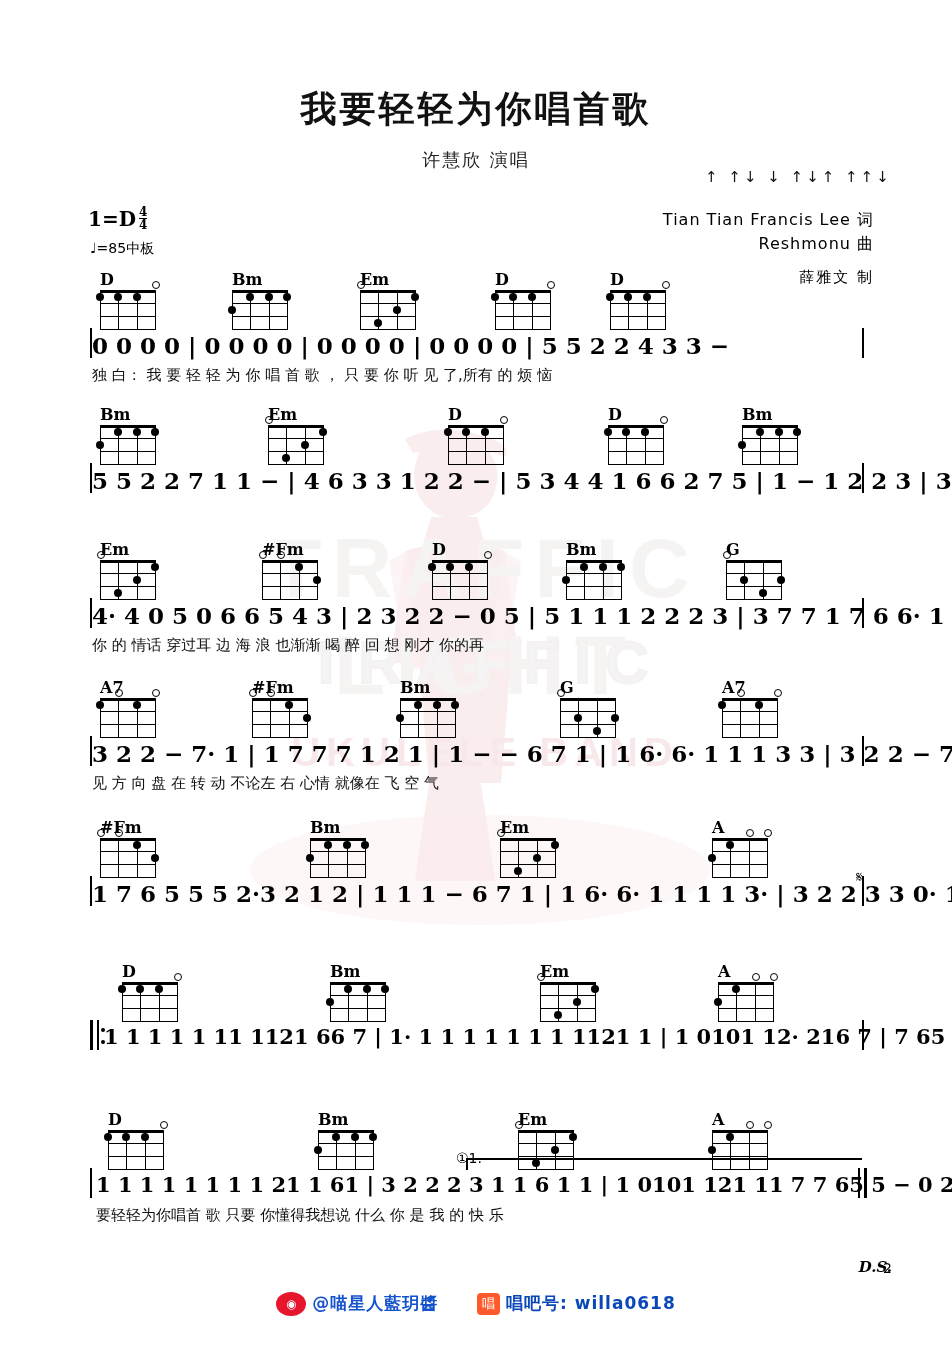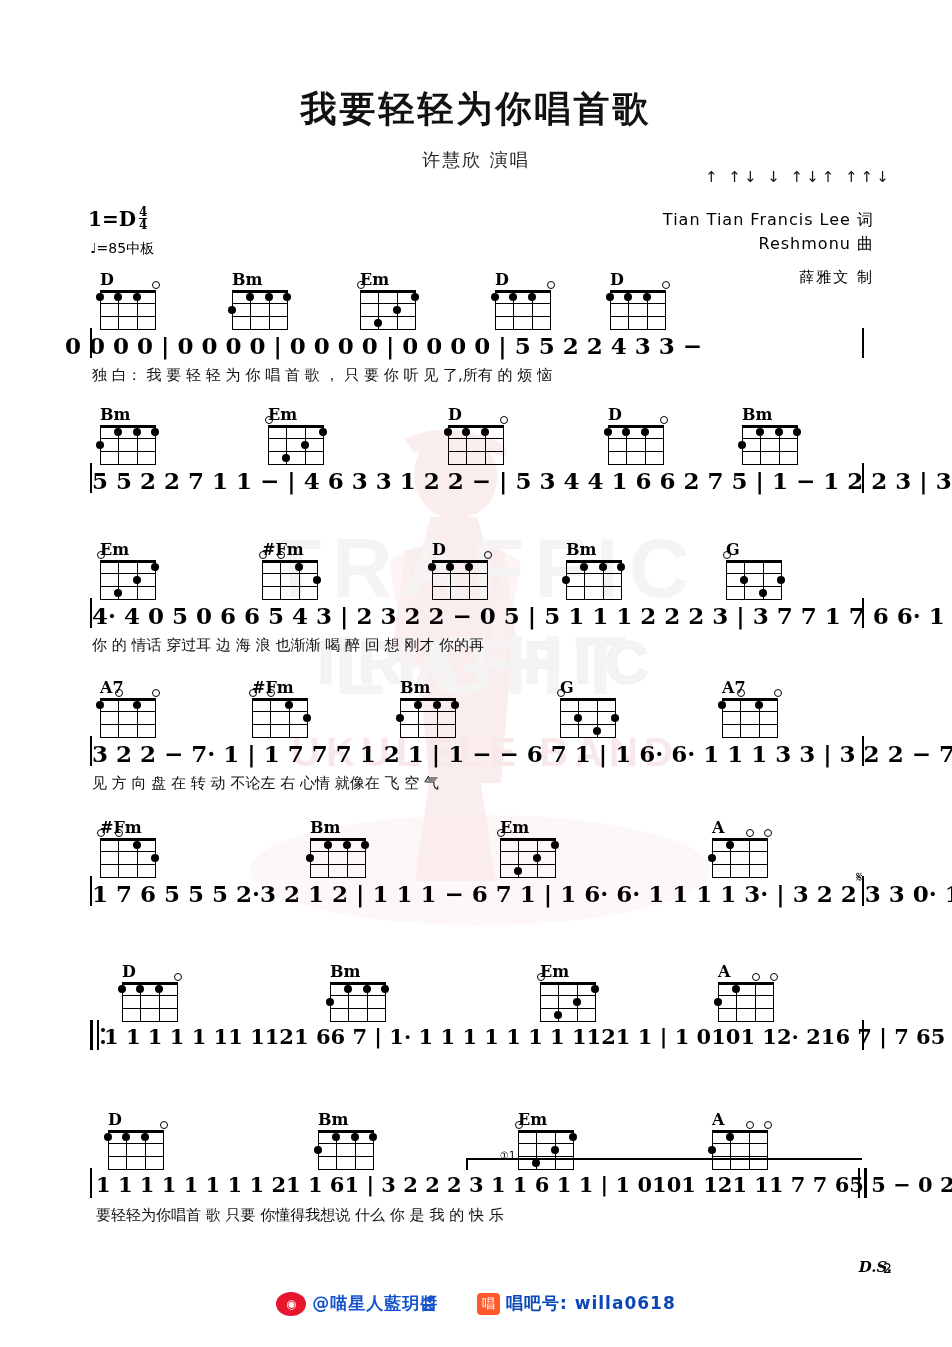--- a/index.html
+++ b/index.html
@@ -248,21 +248,21 @@
           <div class="fret" style="top:13px"></div>
             <div class="fret" style="top:26px"></div>
             <div class="fret" style="top:39px"></div>
           <div class="dot" style="left:-4px;top:3px"></div>
             <div class="dot" style="left:14px;top:3px"></div>
             <div class="dot" style="left:33px;top:3px"></div>
           <div class="open" style="left:52px;"></div>
         </div>
       </div>
     </div>
-    <div class="notes" style="padding-left:65px;">0 0 0 0 | 0 0 0 0 | 0 0 0 0 | 0 0 0 0 | 5 5 2 2 4 3 3    −</div>
+    <div class="notes" style="padding-left:92px;">0 0 0 0 | 0 0 0 0 | 0 0 0 0 | 0 0 0 0 | 5 5 2 2 4 3 3    −</div>
     <div class="lyrics" style="padding-left:92px;">独 白： 我   要  轻  轻 为  你 唱 首 歌 ， 只 要 你   听  见 了,所有 的 烦    恼</div>
     <div class="barline" style="left:90px;top:58px;height:30px;"></div>
     <div class="barline" style="left:862px;top:58px;height:30px;"></div>
   </div>
 
   <div class="system" style="top:405px;">
     <div class="chords">
       <div class="chord" style="left:100px;">
         <div class="cname">Bm</div>
         <div class="diagram">
@@ -772,21 +772,21 @@
     </div>
     <div class="notes" style="padding-left:96px;font-size:21px;">1 1 1 1 1 1 1 1 21 1 61 | 3 2 2 2 3 1 1 6 1 1 | 1  0101 121 11 7  7 65 5  −  0 23</div>
     <div class="lyrics" style="padding-left:96px;">要轻轻为你唱首 歌 只要  你懂得我想说 什么        你 是  我 的 快   乐</div>
     <div class="barline" style="left:90px;top:58px;height:30px;"></div>
 
     <div class="barline" style="left:858px;top:58px;height:30px;"></div>
     <div class="barline" style="left:864px;top:58px;height:30px;width:3px;"></div>
 
     <div style="position:absolute;left:466px;top:48px;width:396px;height:1.6px;background:#000;"></div>
     <div style="position:absolute;left:466px;top:48px;width:1.6px;height:12px;background:#000;"></div>
-    <div style="position:absolute;left:500px;top:40px;font-size:10px;font-family:'DejaVu Sans',sans-serif;">①1.</div>
+    <div style="position:absolute;left:456px;top:40px;font-size:14px;font-family:'DejaVu Sans',sans-serif;">①1.</div>
   </div>
 
   <div class="ds">D.S.</div>
   <div class="pagenum">2</div>
 
   <div class="footer">
     <span class="badge wb">◉</span><span class="foot-text">@喵星人藍玥醬</span>
     <span style="display:inline-block;width:28px;"></span>
     <span class="badge kb">唱</span><span class="foot-text2">唱吧号: willa0618</span>
   </div>

